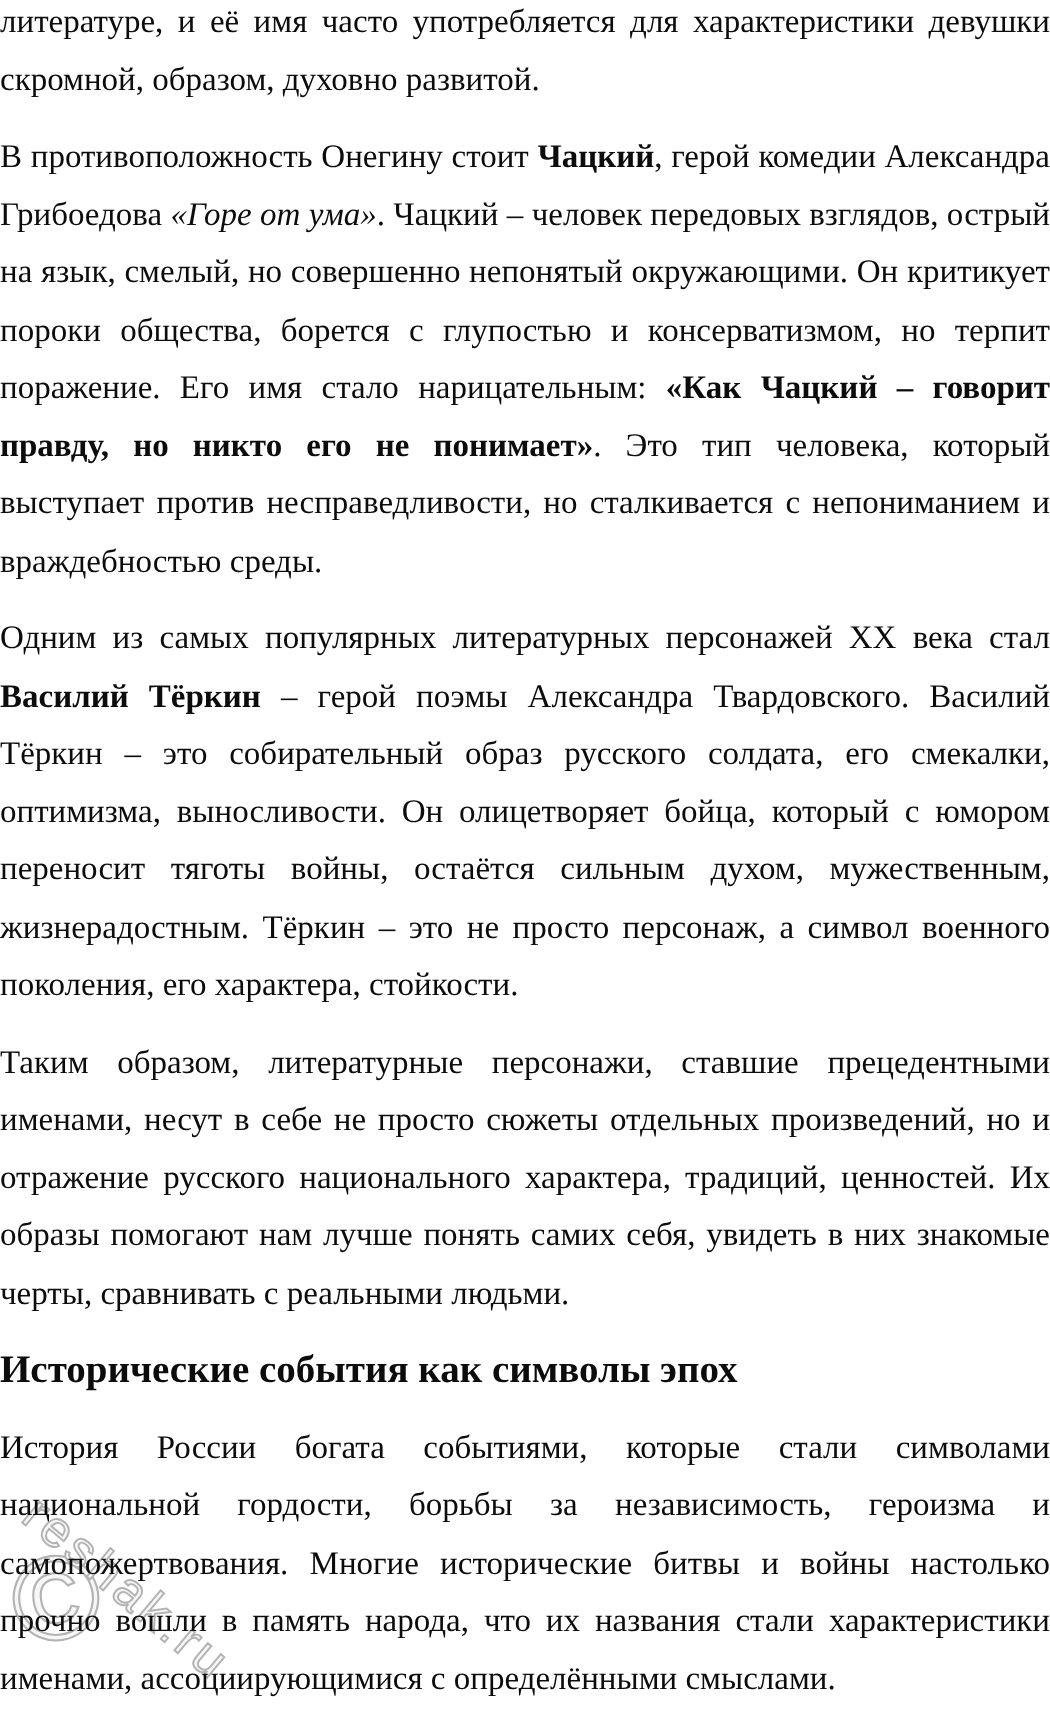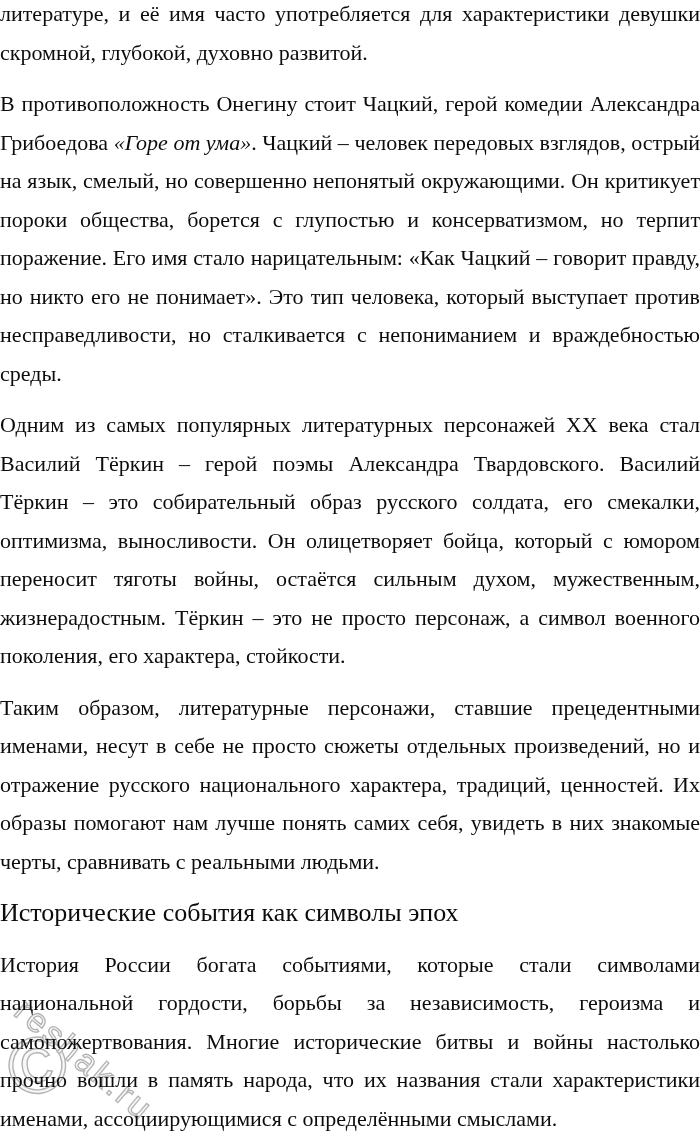--- a/index.html
+++ b/index.html
@@ -61,35 +61,35 @@
     margin: 0 0 13px 0;
     text-align: justify;
   }
   .doc-heading {
     margin: 0 0 13px 0;
     font-size: 26px;
     line-height: 38.5px;
     text-align: left;
     font-weight: normal; 
   }
-  .doc-para b, .doc-heading b { font-weight: normal; }
+  .doc-para b, .doc-heading b { font-weight: bold; }
   .doc-para i { }
 </style>
 </head>
 <body>
 
 <div class="page">
 
   <div class="watermark" aria-hidden="true">
     <span class="wm-copy">©</span>
     <span class="wm-text">reshak.ru</span>
   </div>
 
   <div class="content">
-      <p class="doc-para"><span>литературе, и её имя часто употребляется для характеристики девушки скромной, глубокой, духовно развитой.</span></p>
+      <p class="doc-para"><span>литературе, и её имя часто употребляется для характеристики девушки скромной, образом, духовно развитой.</span></p>
       <p class="doc-para"><span>В противоположность Онегину стоит </span><b>Чацкий</b><span>, герой комедии Александра Грибоедова </span><i>«Горе от ума»</i><span>. Чацкий – человек передовых взглядов, острый на язык, смелый, но совершенно непонятый окружающими. Он критикует пороки общества, борется с глупостью и консерватизмом, но терпит поражение. Его имя стало нарицательным: </span><b>«Как Чацкий – говорит правду, но никто его не понимает»</b><span>. Это тип человека, который выступает против несправедливости, но сталкивается с непониманием и враждебностью среды.</span></p>
       <p class="doc-para"><span>Одним из самых популярных литературных персонажей XX века стал </span><b>Василий Тёркин</b><span> – герой поэмы Александра Твардовского. Василий Тёркин – это собирательный образ русского солдата, его смекалки, оптимизма, выносливости. Он олицетворяет бойца, который с юмором переносит тяготы войны, остаётся сильным духом, мужественным, жизнерадостным. Тёркин – это не просто персонаж, а символ военного поколения, его характера, стойкости.</span></p>
       <p class="doc-para"><span>Таким образом, литературные персонажи, ставшие прецедентными именами, несут в себе не просто сюжеты отдельных произведений, но и отражение русского национального характера, традиций, ценностей. Их образы помогают нам лучше понять самих себя, увидеть в них знакомые черты, сравнивать с реальными людьми.</span></p>
       <h2 class="doc-heading"><b>Исторические события как символы эпох</b></h2>
       <p class="doc-para"><span>История России богата событиями, которые стали символами национальной гордости, борьбы за независимость, героизма и самопожертвования. Многие исторические битвы и войны настолько прочно вошли в память народа, что их названия стали характеристики именами, ассоциирующимися с определёнными смыслами.</span></p>
     </div>
 
 </div>
 
 </body></html>

